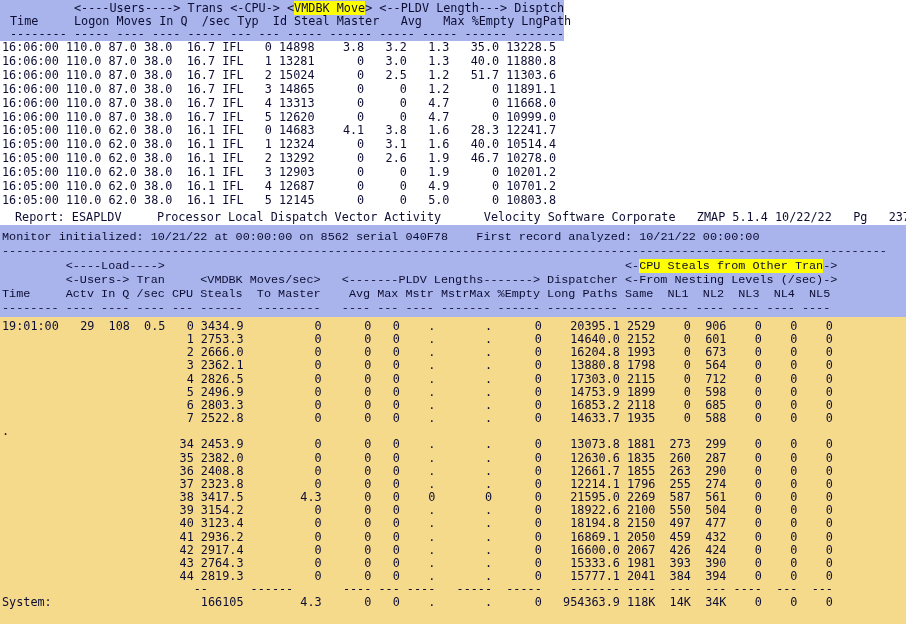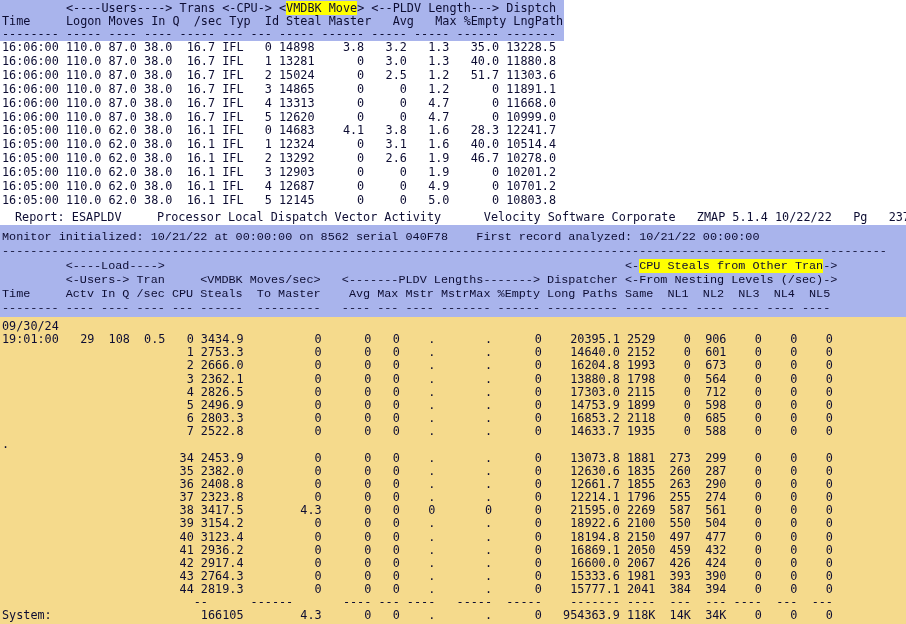--- a/index.html
+++ b/index.html
@@ -10,21 +10,21 @@
     font-family:"DejaVu Sans Mono","Liberation Mono",monospace;
     font-size:11.8px;
     color:var(--txt,#0d0d33);
     overflow:hidden;
   }
   .ln{white-space:pre;}
   .hl{background:var(--hl,#ffff00);}
   .band-top{
     position:absolute;left:0;top:0;width:564px;height:41px;
     background:var(--blue,#a9b4ec);
-    padding:2px 0 0 2px;line-height:13px;box-sizing:border-box;
+    padding:2px 0 0 10px;line-height:13px;box-sizing:border-box;
   }
   .rows-top{
     position:absolute;left:2px;top:41px;width:904px;
     line-height:13.9px;
   }
   .report{
     position:absolute;left:2px;top:208px;width:904px;height:17px;
     padding-top:3px;line-height:13px;box-sizing:border-box;margin-left:13px;
   }
   .band-mid{
@@ -66,21 +66,20 @@
     </div>
   <div class="band-mid" id="band-mid">
       <div class="ln"><span>Monitor initialized: 10/21/22 at 00:00:00 on 8562 serial 040F78</span>    <span>First record analyzed: 10/21/22 00:00:00</span></div>
       <div class="ln">-----------------------------------------------------------------------------------------------------------------------------</div>
       <div class="ln">         &lt;----Load----&gt;                                                                 &lt;-<span class="hl">CPU Steals from Other Tran</span>-&gt;</div>
       <div class="ln">         &lt;-Users-&gt; Tran     &lt;VMDBK Moves/sec&gt;   &lt;-------PLDV Lengths-------&gt; Dispatcher &lt;-From Nesting Levels (/sec)-&gt;</div>
       <div class="ln">Time     Actv In Q /sec CPU Steals  To Master    Avg Max Mstr MstrMax %Empty Long Paths Same  NL1  NL2  NL3  NL4  NL5</div>
       <div class="ln">-------- ---- ---- ---- --- ------  ---------   ---- --- ---- ------- ------ ---------- ---- ---- ---- ---- ---- ----</div>
     </div>
   <div class="bottom" id="bottom-section">
-      <div class="ln"><span>09/30/24</span></div>
       <div class="ln">19:01:00   29  108  0.5   0 3434.9          0      0   0    .       .      0    20395.1 2529    0  906    0    0    0</div>
       <div class="ln">                          1 2753.3          0      0   0    .       .      0    14640.0 2152    0  601    0    0    0</div>
       <div class="ln">                          2 2666.0          0      0   0    .       .      0    16204.8 1993    0  673    0    0    0</div>
       <div class="ln">                          3 2362.1          0      0   0    .       .      0    13880.8 1798    0  564    0    0    0</div>
       <div class="ln">                          4 2826.5          0      0   0    .       .      0    17303.0 2115    0  712    0    0    0</div>
       <div class="ln">                          5 2496.9          0      0   0    .       .      0    14753.9 1899    0  598    0    0    0</div>
       <div class="ln">                          6 2803.3          0      0   0    .       .      0    16853.2 2118    0  685    0    0    0</div>
       <div class="ln">                          7 2522.8          0      0   0    .       .      0    14633.7 1935    0  588    0    0    0</div>
       <div class="ln">.</div>
       <div class="ln">                         34 2453.9          0      0   0    .       .      0    13073.8 1881  273  299    0    0    0</div>

